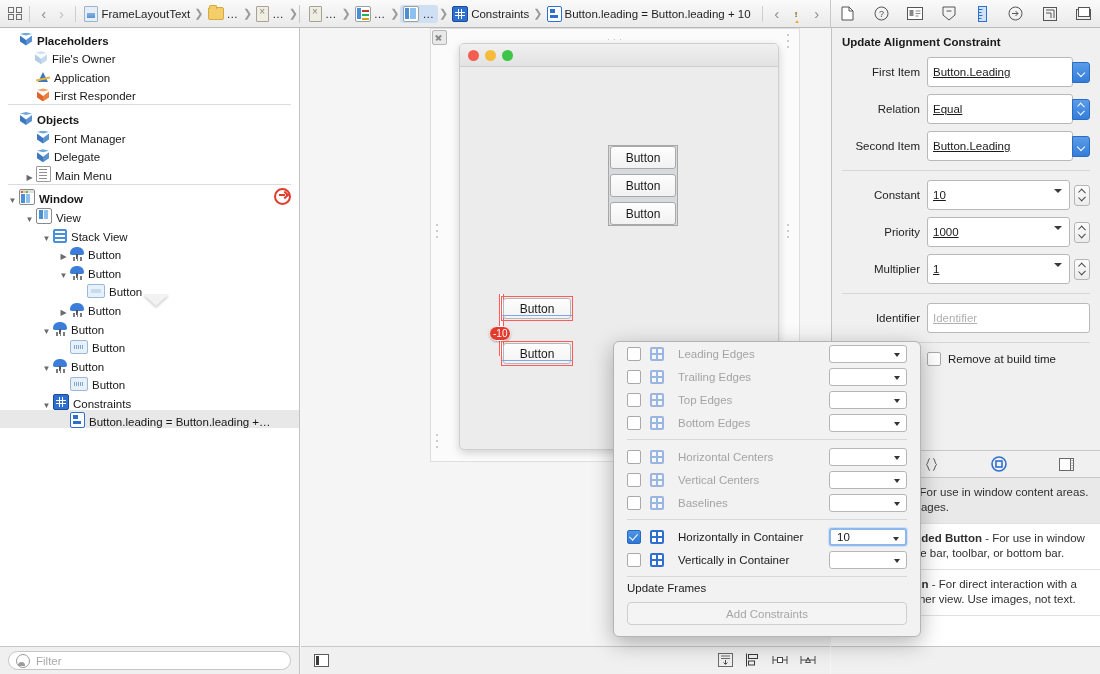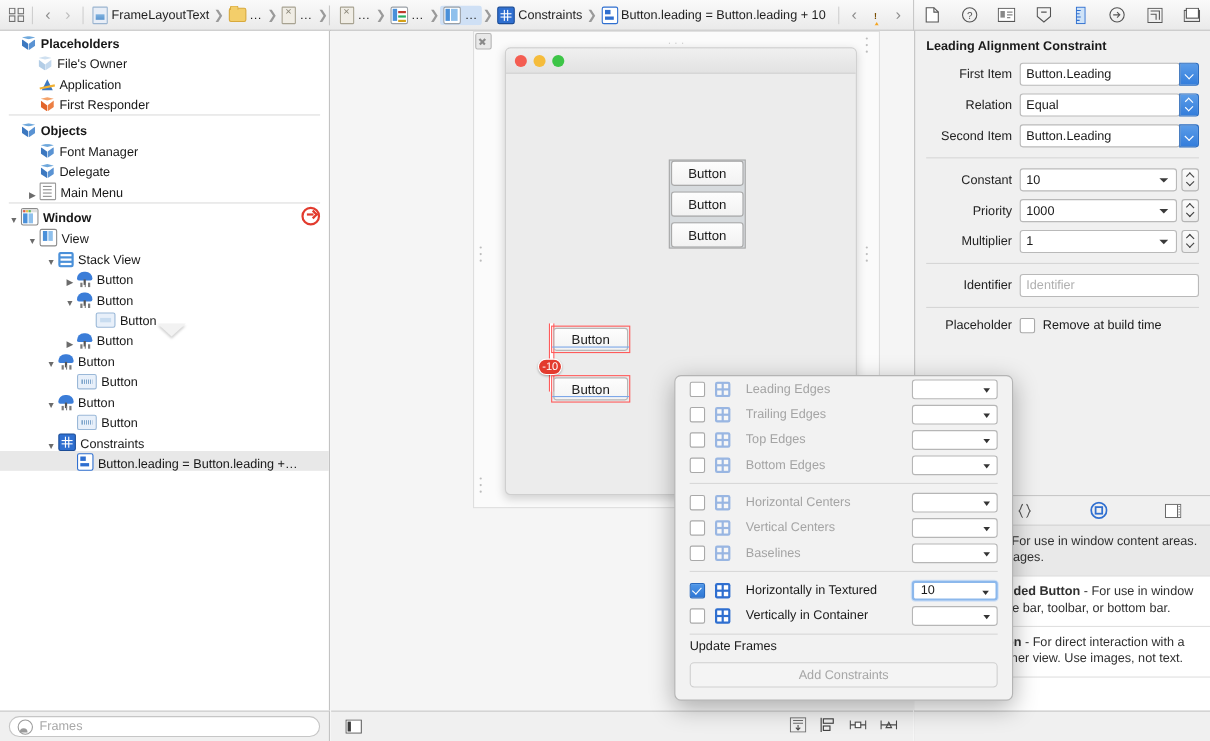--- a/index.html
+++ b/index.html
@@ -186,22 +186,22 @@
   .cb-left{width:40px;display:flex;align-items:center;justify-content:center;}
   .cb-right{margin-left:auto;display:flex;align-items:center;gap:12px;padding-right:14px;}
 
   
   .right{position:absolute;left:831px;top:28px;width:269px;height:646px;background:#f0f0f0;
      border-left:1px solid #c3c3c3;box-sizing:border-box;overflow:hidden;}
   .insp{padding:8px 10px 0 10px;}
   .insp-title{font-weight:bold;font-size:11.5px;margin-bottom:9px;}
   .frm-row{display:flex;align-items:center;margin-bottom:7px;}
   .frm-lbl{width:78px;text-align:right;padding-right:7px;font-size:11.5px;color:#222;flex:none;}
-  .field{flex:1;height:21px;background:#fff;border:1px solid #b9b9b9;border-radius:3px;
-     display:flex;align-items:center;padding-left:5px;font-size:11.5px;box-sizing:border-box;position:relative;}
+  .field{flex:1;height:30px;background:#fff;border:1px solid #b9b9b9;border-radius:3px;
+     display:flex;align-items:center;padding-left:5px;font-size:11.5px;box-sizing:border-box;position:relative;text-decoration:underline;}
   .popbtn{width:16px;height:19px;margin-left:-1px;background:linear-gradient(#5b9ce8,#337ddb);
      border:1px solid #2a6cc0;border-radius:0 3px 3px 0;position:relative;flex:none;}
   .popbtn:after{content:"";position:absolute;left:5px;top:7px;width:5px;height:5px;
      border-left:1.5px solid #fff;border-bottom:1.5px solid #fff;transform:rotate(-45deg);}
   .stepbtn{width:16px;height:19px;margin-left:-1px;background:linear-gradient(#5b9ce8,#337ddb);
      border:1px solid #2a6cc0;border-radius:0 3px 3px 0;position:relative;flex:none;}
   .stepbtn:before{content:"";position:absolute;left:5px;top:4px;width:5px;height:4px;
      border-left:1.5px solid #fff;border-top:1.5px solid #fff;transform:rotate(45deg);}
   .stepbtn:after{content:"";position:absolute;left:5px;top:9px;width:5px;height:4px;
      border-left:1.5px solid #fff;border-bottom:1.5px solid #fff;transform:rotate(-45deg);}
@@ -549,21 +549,21 @@
           <span class="tw"></span>
           <span class="ico-cnst-item"></span>
           <span class="rlabel">Button.leading = Button.leading +…</span>
         </div>
       </div>
   </div>
 
   <div class="filterbar">
     <div class="filterfield">
       <span class="filt-ico"></span>
-      <span class="filt-ph">Frames</span>
+      <span class="filt-ph">Filter</span>
     </div>
   </div>
 
   <div class="canvas">
 
     <div class="ib-doc">
       <div class="dot-handle" style="left:5px;top:195px;">
           <i></i>
           <i></i>
           <i></i>
@@ -658,21 +658,21 @@
             <path d="M1 3v8M15 3v8" stroke="#4a4a4a"></path>
             <path d="M1 7h14" stroke="#4a4a4a"></path>
             <path d="M5.5 9.5L8 4.5l2.5 5z" fill="none" stroke="#4a4a4a"></path>
           </svg>
       </div>
     </div>
   </div>
 
   <div class="right">
     <div class="insp">
-      <div class="insp-title">Leading Alignment Constraint</div>
+      <div class="insp-title">Update Alignment Constraint</div>
 
       <div class="frm-row">
         <div class="frm-lbl">First Item</div>
         <div class="field">Button.Leading</div>
         <div class="popbtn"></div>
       </div>
 
       <div class="frm-row">
         <div class="frm-lbl">Relation</div>
         <div class="field">Equal</div>
@@ -879,21 +879,21 @@
     <div class="pop-hr"></div>
     <div id="pop-g3">
         <div class="pop-row enabled">
           <span class="cbx on"></span>
           <span class="pop-ico">
             <i style="left:2px;top:2px;width:4px;height:4px"></i>
             <i style="left:8px;top:2px;width:4px;height:4px"></i>
             <i style="left:2px;top:8px;width:4px;height:4px"></i>
             <i style="left:8px;top:8px;width:4px;height:4px"></i>
           </span>
-          <span class="txt">Horizontally in Textured</span>
+          <span class="txt">Horizontally in Container</span>
           <span class="popsel focus">
             <span>10</span>
             <span class="ar"></span>
           </span>
         </div>
         <div class="pop-row enabled">
           <span class="cbx"></span>
           <span class="pop-ico">
             <i style="left:2px;top:2px;width:4px;height:4px"></i>
             <i style="left:8px;top:2px;width:4px;height:4px"></i>

